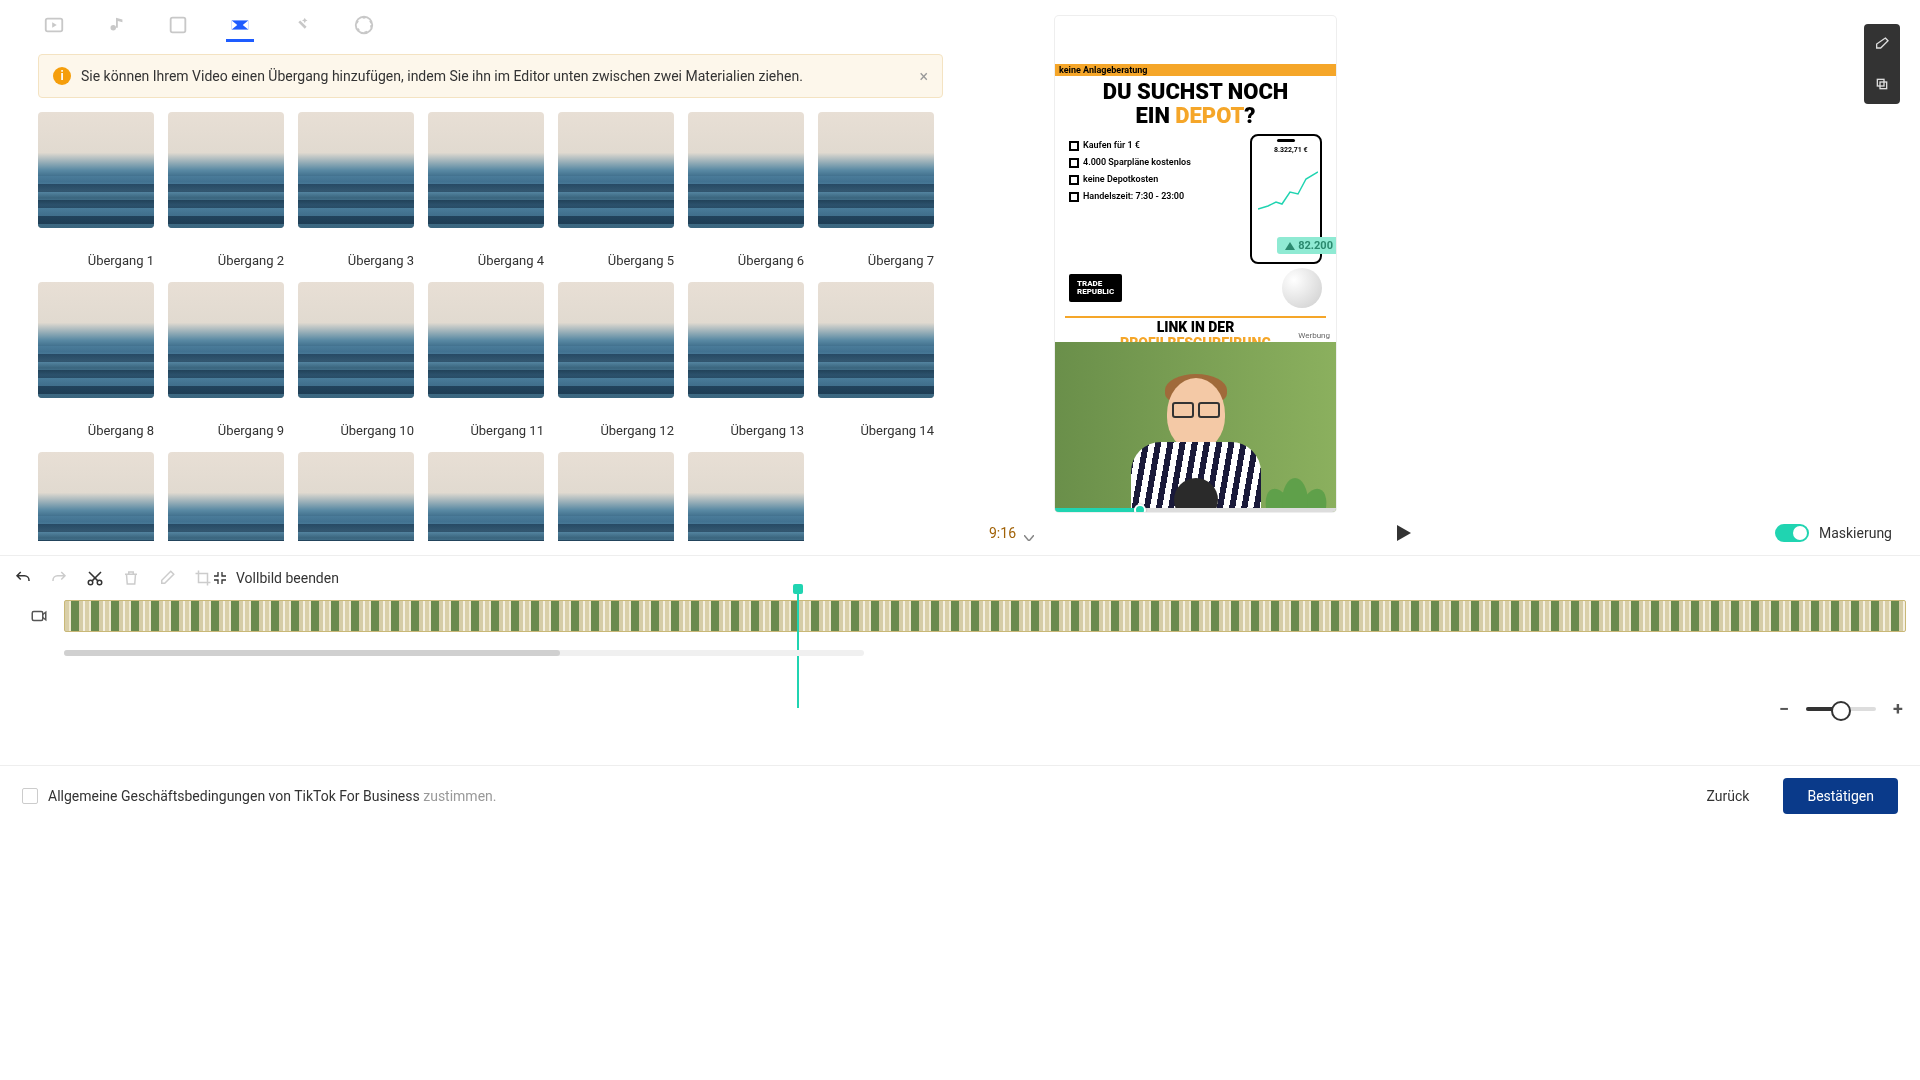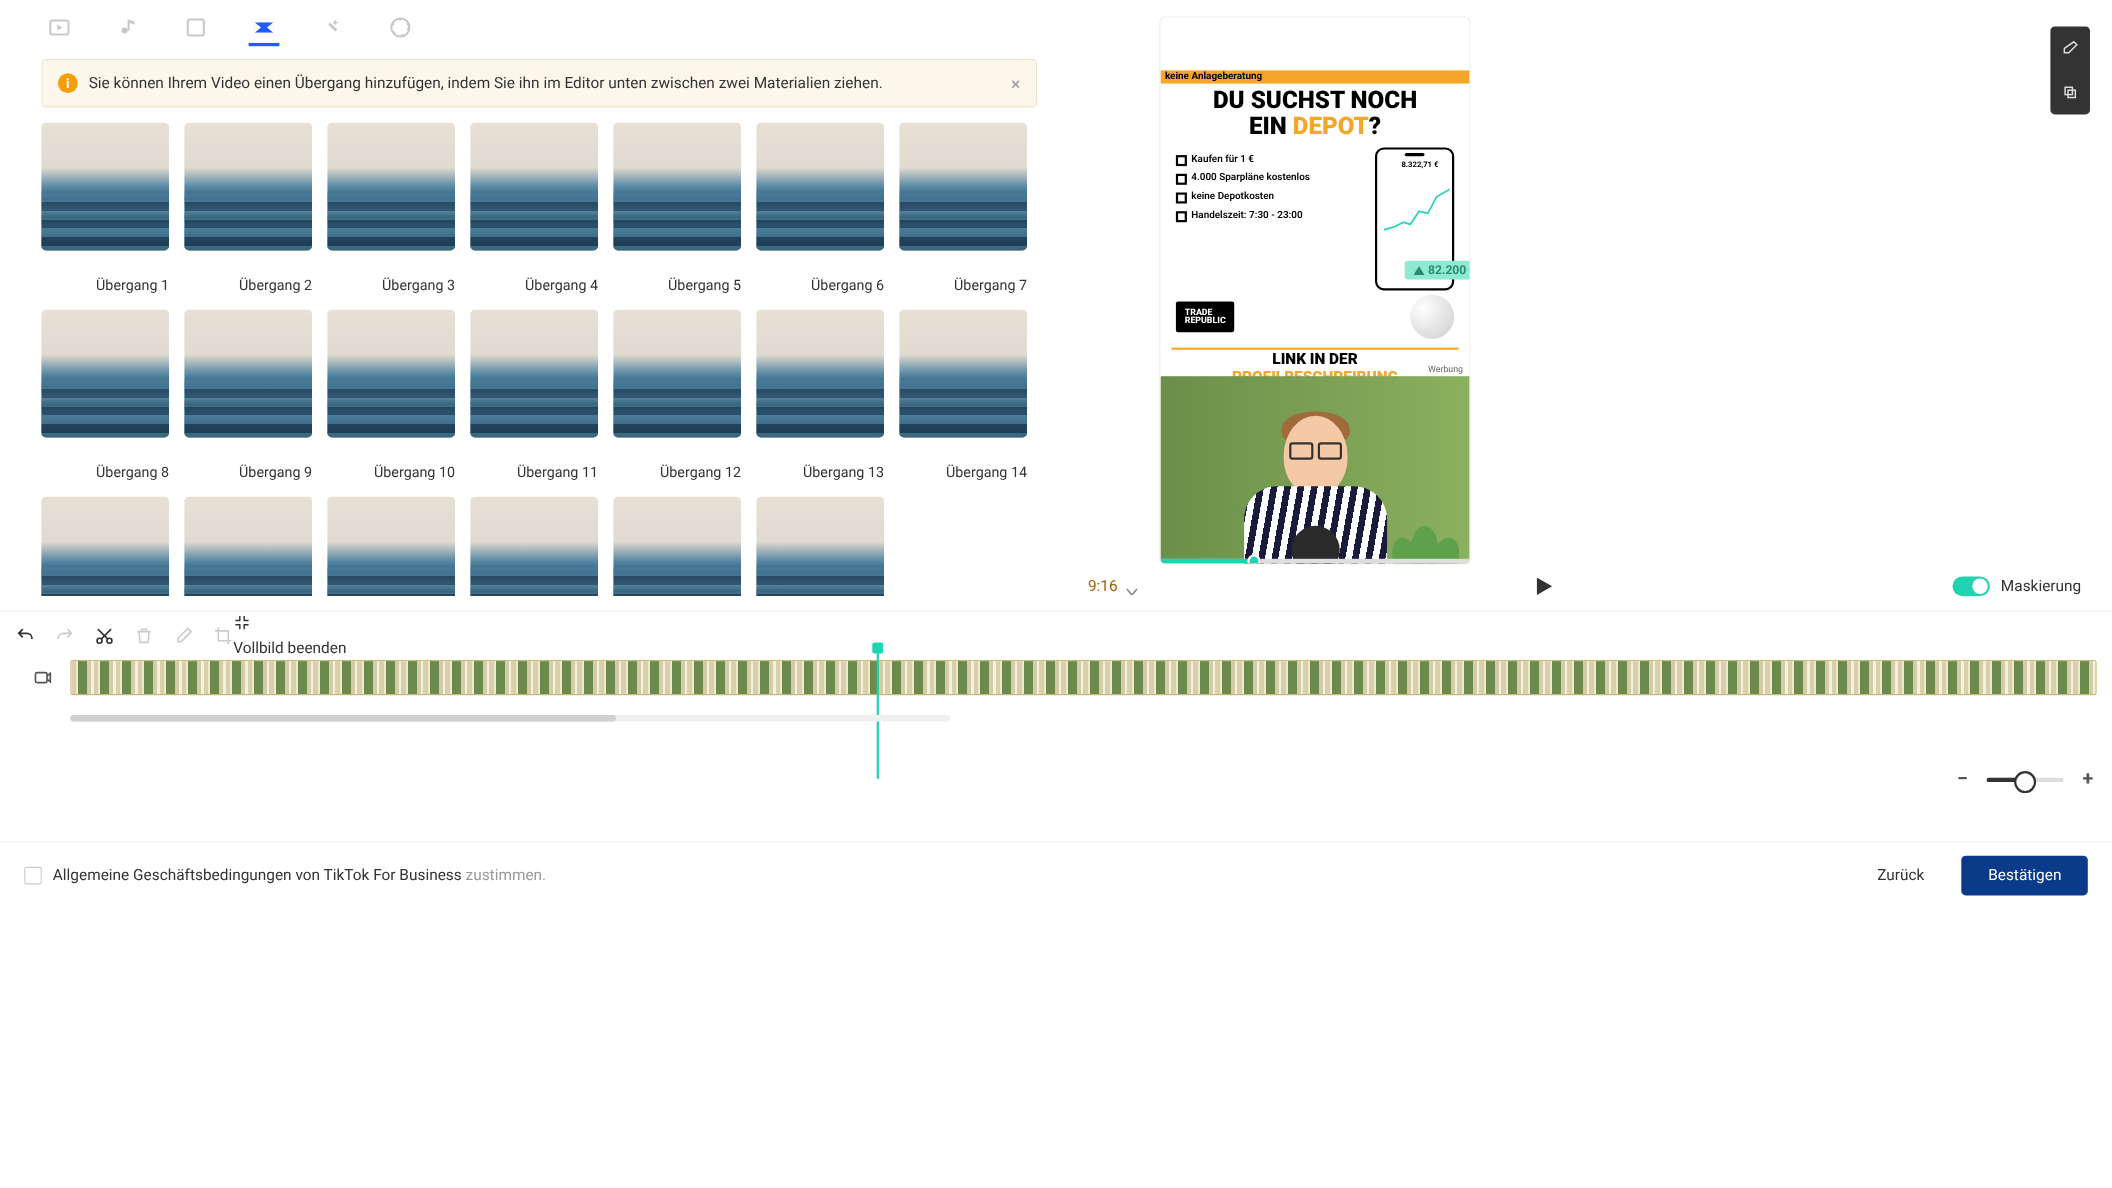--- a/index.html
+++ b/index.html
@@ -70,21 +70,21 @@
 .switch { width:34px; height:18px; background:#20d4b1; border-radius:10px; position:relative; cursor:pointer; }
 .switch::after { content:''; position:absolute; right:2px; top:2px; width:14px; height:14px; background:#fff; border-radius:50%; }
 
 .timeline-panel { border-top:1px solid #eee; padding: 6px 14px 0; position:relative; height: 180px; }
 .toolbar { display:flex; align-items:center; height:32px; }
 .tool-group { display:flex; gap:18px; align-items:center; }
 .tool-btn { color:#333; cursor:pointer; }
 .tool-btn.disabled { color:#ccc; cursor:default; }
 .time-display { flex:1; text-align:center; font-size:14px; color:#333; }
 .time-display .dur { color:#aaa; }
-.fullscreen { display:flex; gap:8px; font-size:14px; color:#333; cursor:pointer;flex-direction:column; }
+.fullscreen { display:flex; align-items:center; gap:8px; font-size:14px; color:#333; cursor:pointer; }
 .ruler { margin-left:50px; height:20px; position:relative; border-top:1px solid #eee; }
 .ruler .tick { position:absolute; top:0; font-size:11px; color:#999; }
 .ruler .tick::before { content:''; position:absolute; left:0; top:-4px; width:1px; height:4px; background:#ccc; }
 .track-area { display:flex; align-items:center; margin-top:6px; }
 .track-icon { width:50px; display:flex; justify-content:center; color:#555; }
 .track { flex:1; height:32px; background: repeating-linear-gradient(90deg, #d9cfa8 0 4px, #f0e9d0 4px 6px, #6a8a4e 6px 14px, #d5cca6 14px 18px, #f5f0e0 18px 20px); border-radius:2px; border:1px solid #c9b877; }
 .playhead { position:absolute; top:32px; left:797px; width:2px; height:120px; background:#20d4b1; }
 .playhead::before { content:''; position:absolute; top:-4px; left:-4px; width:10px; height:10px; background:#20d4b1; border-radius:2px; }
 .track-scrollbar { margin:18px 0 0 50px; height:6px; background:#f0f0f0; border-radius:3px; position:relative; width:800px; }
 .track-scrollbar::after { content:''; position:absolute; left:0; width:62%; height:100%; background:#d0d0d0; border-radius:3px; }

